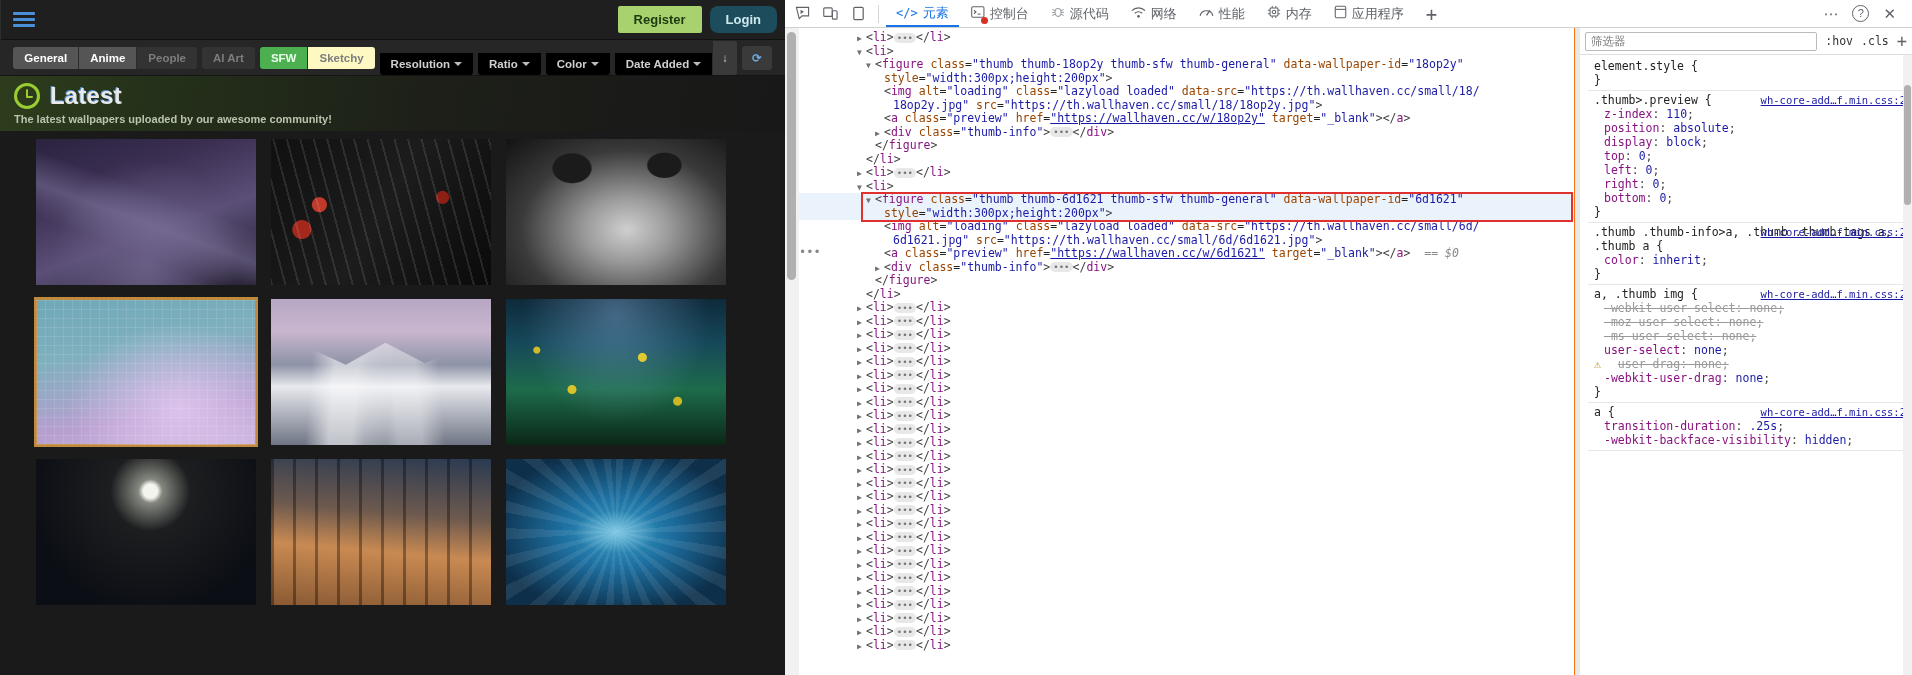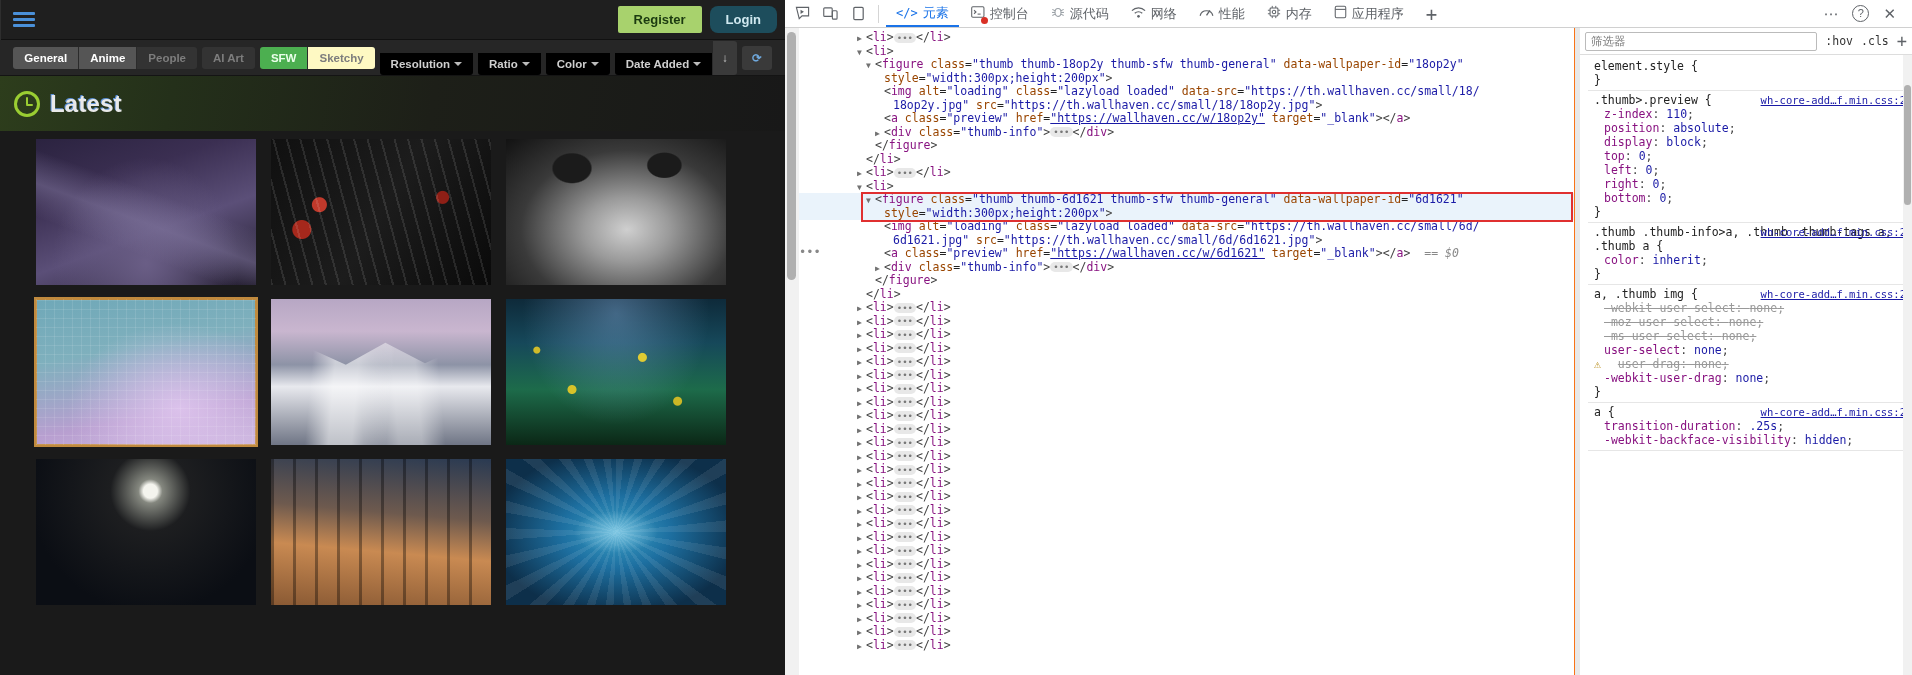--- a/index.html
+++ b/index.html
@@ -254,20 +254,21 @@
       <div class="fgroup">
         <button class="fbtn refresh">⟳</button>
       </div>
     </div>
 
     <div class="wh-banner">
       <div class="wh-banner-row">
         <div class="clock-icon"></div>
         <div class="wh-banner-title">Latest</div>
       </div>
+      <div class="wh-banner-sub">The latest wallpapers uploaded by our awesome community!</div>
     </div>
 
     <div class="wh-grid">
       <div class="thumb t1"></div>
       <div class="thumb t2"></div>
       <div class="thumb t3"></div>
       <div class="thumb t4 sel"></div>
       <div class="thumb t5"></div>
       <div class="thumb t6"></div>
       <div class="thumb t7"></div>

